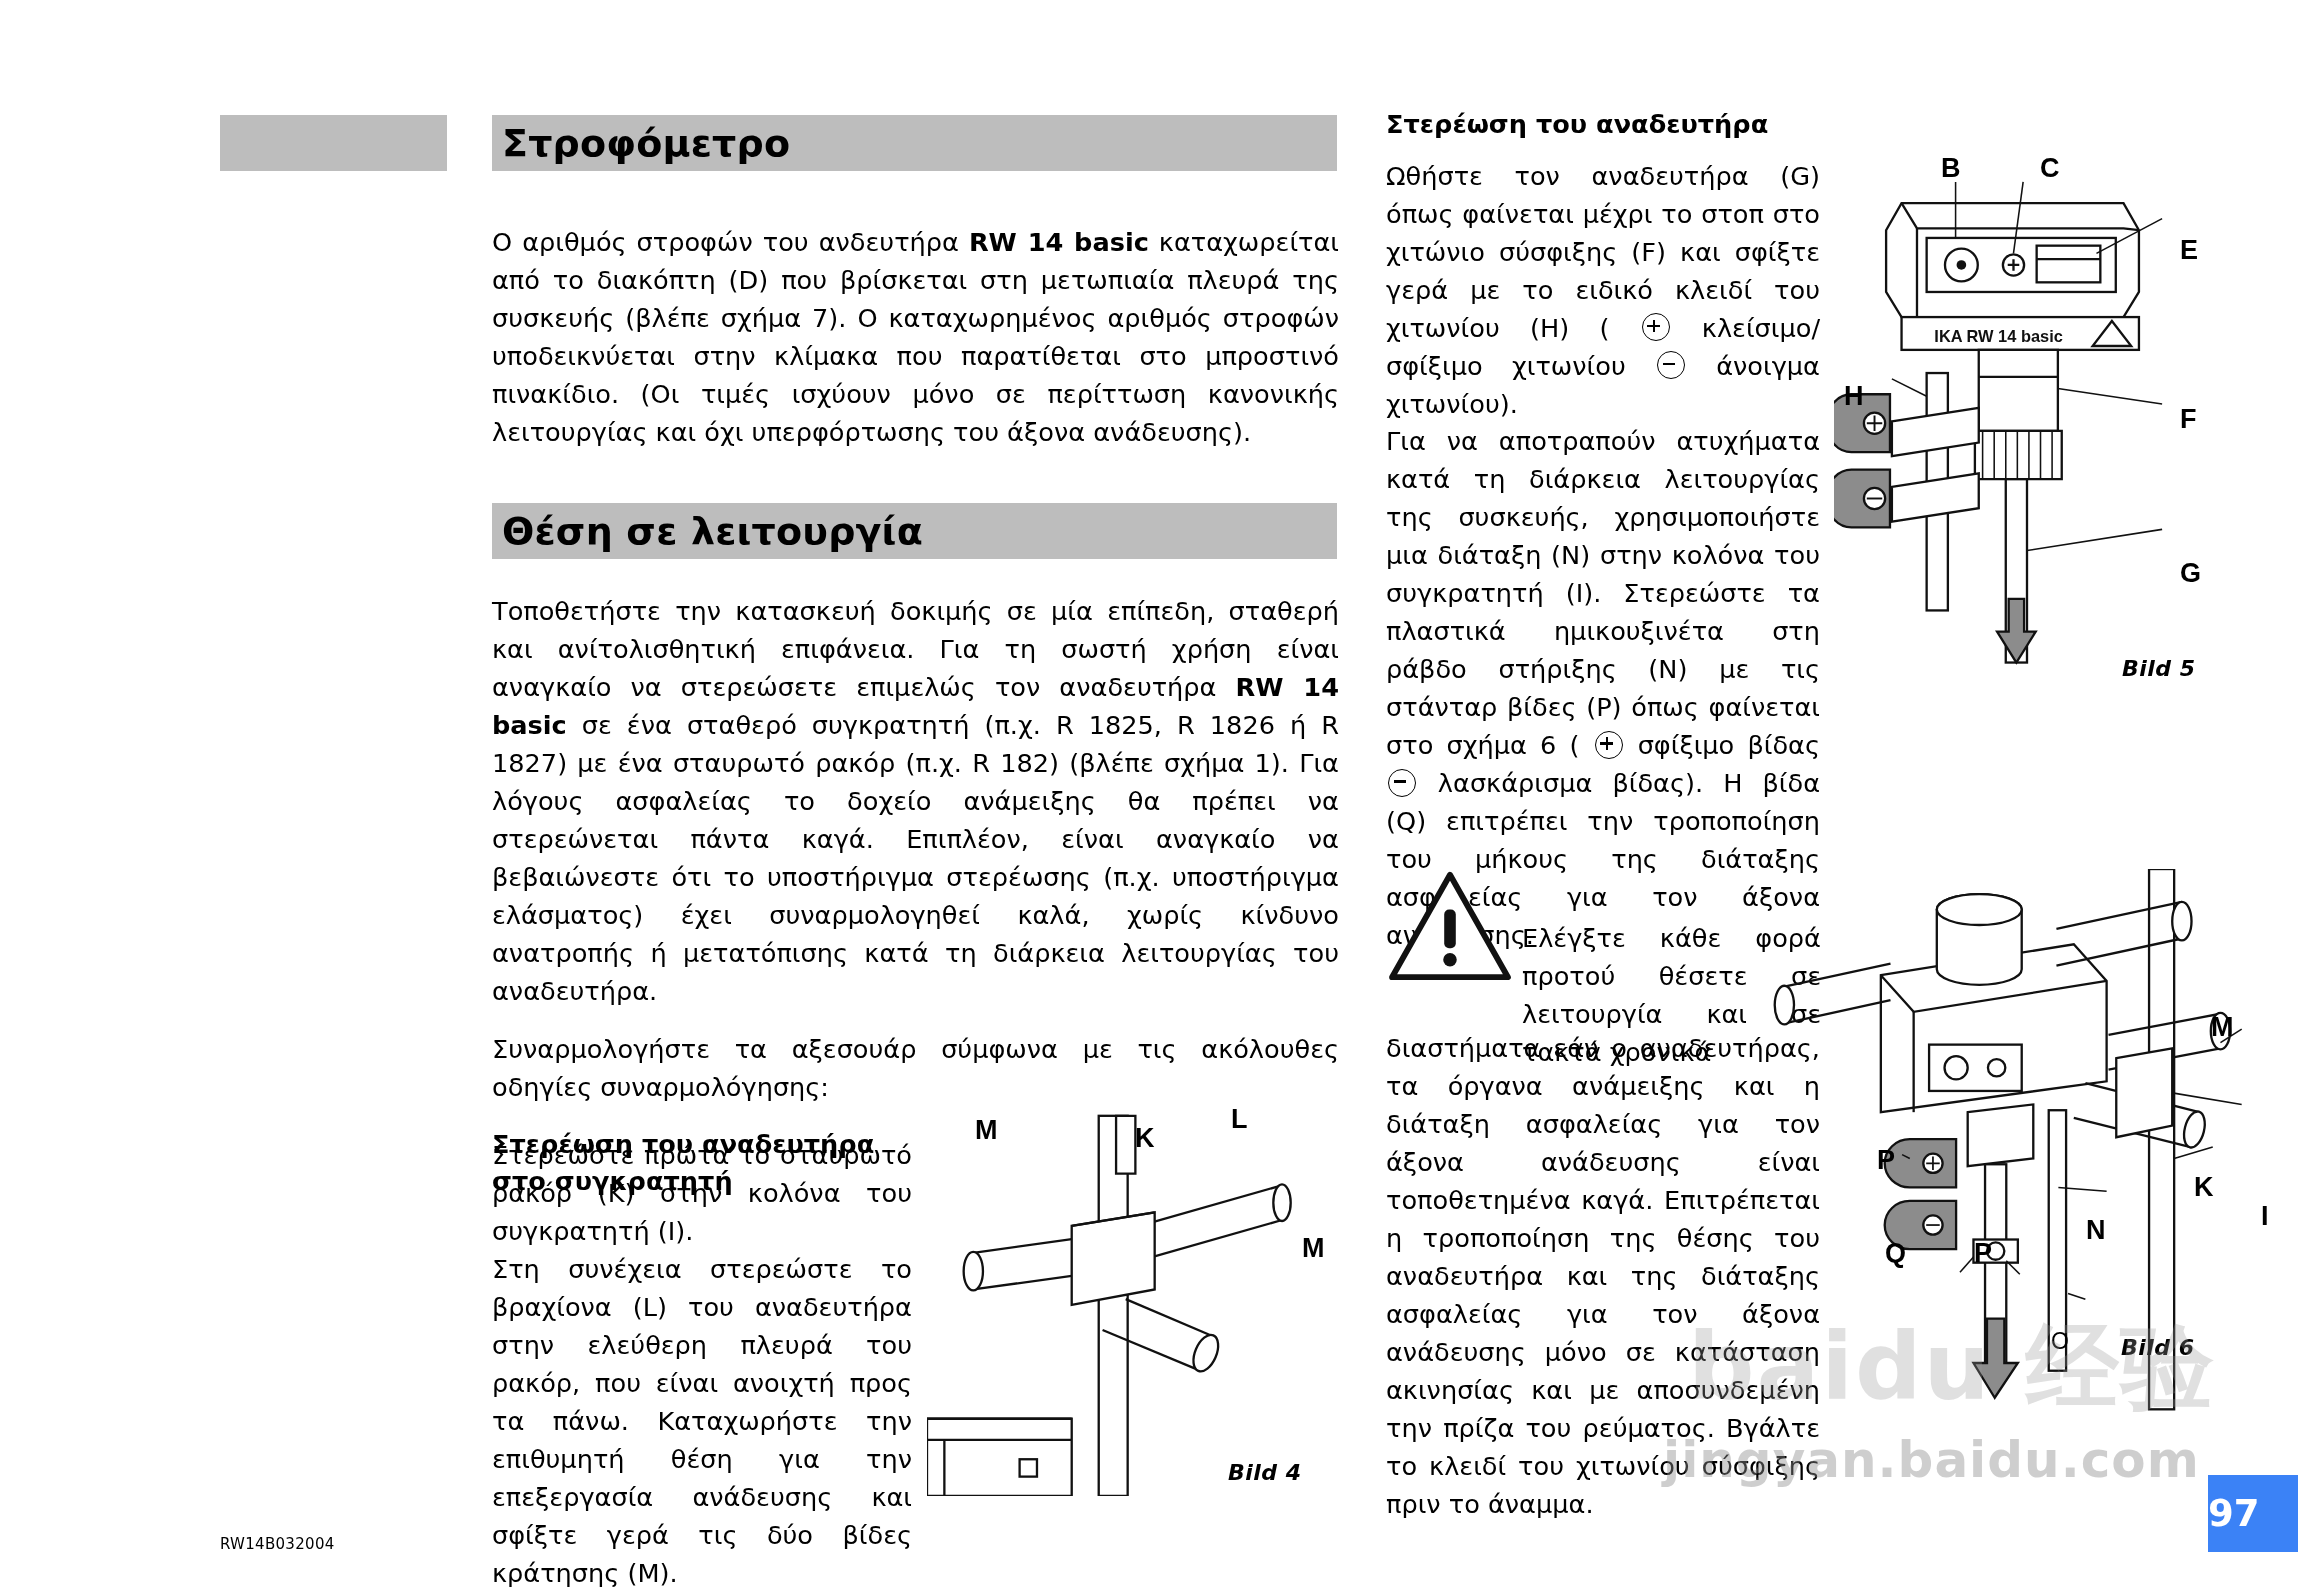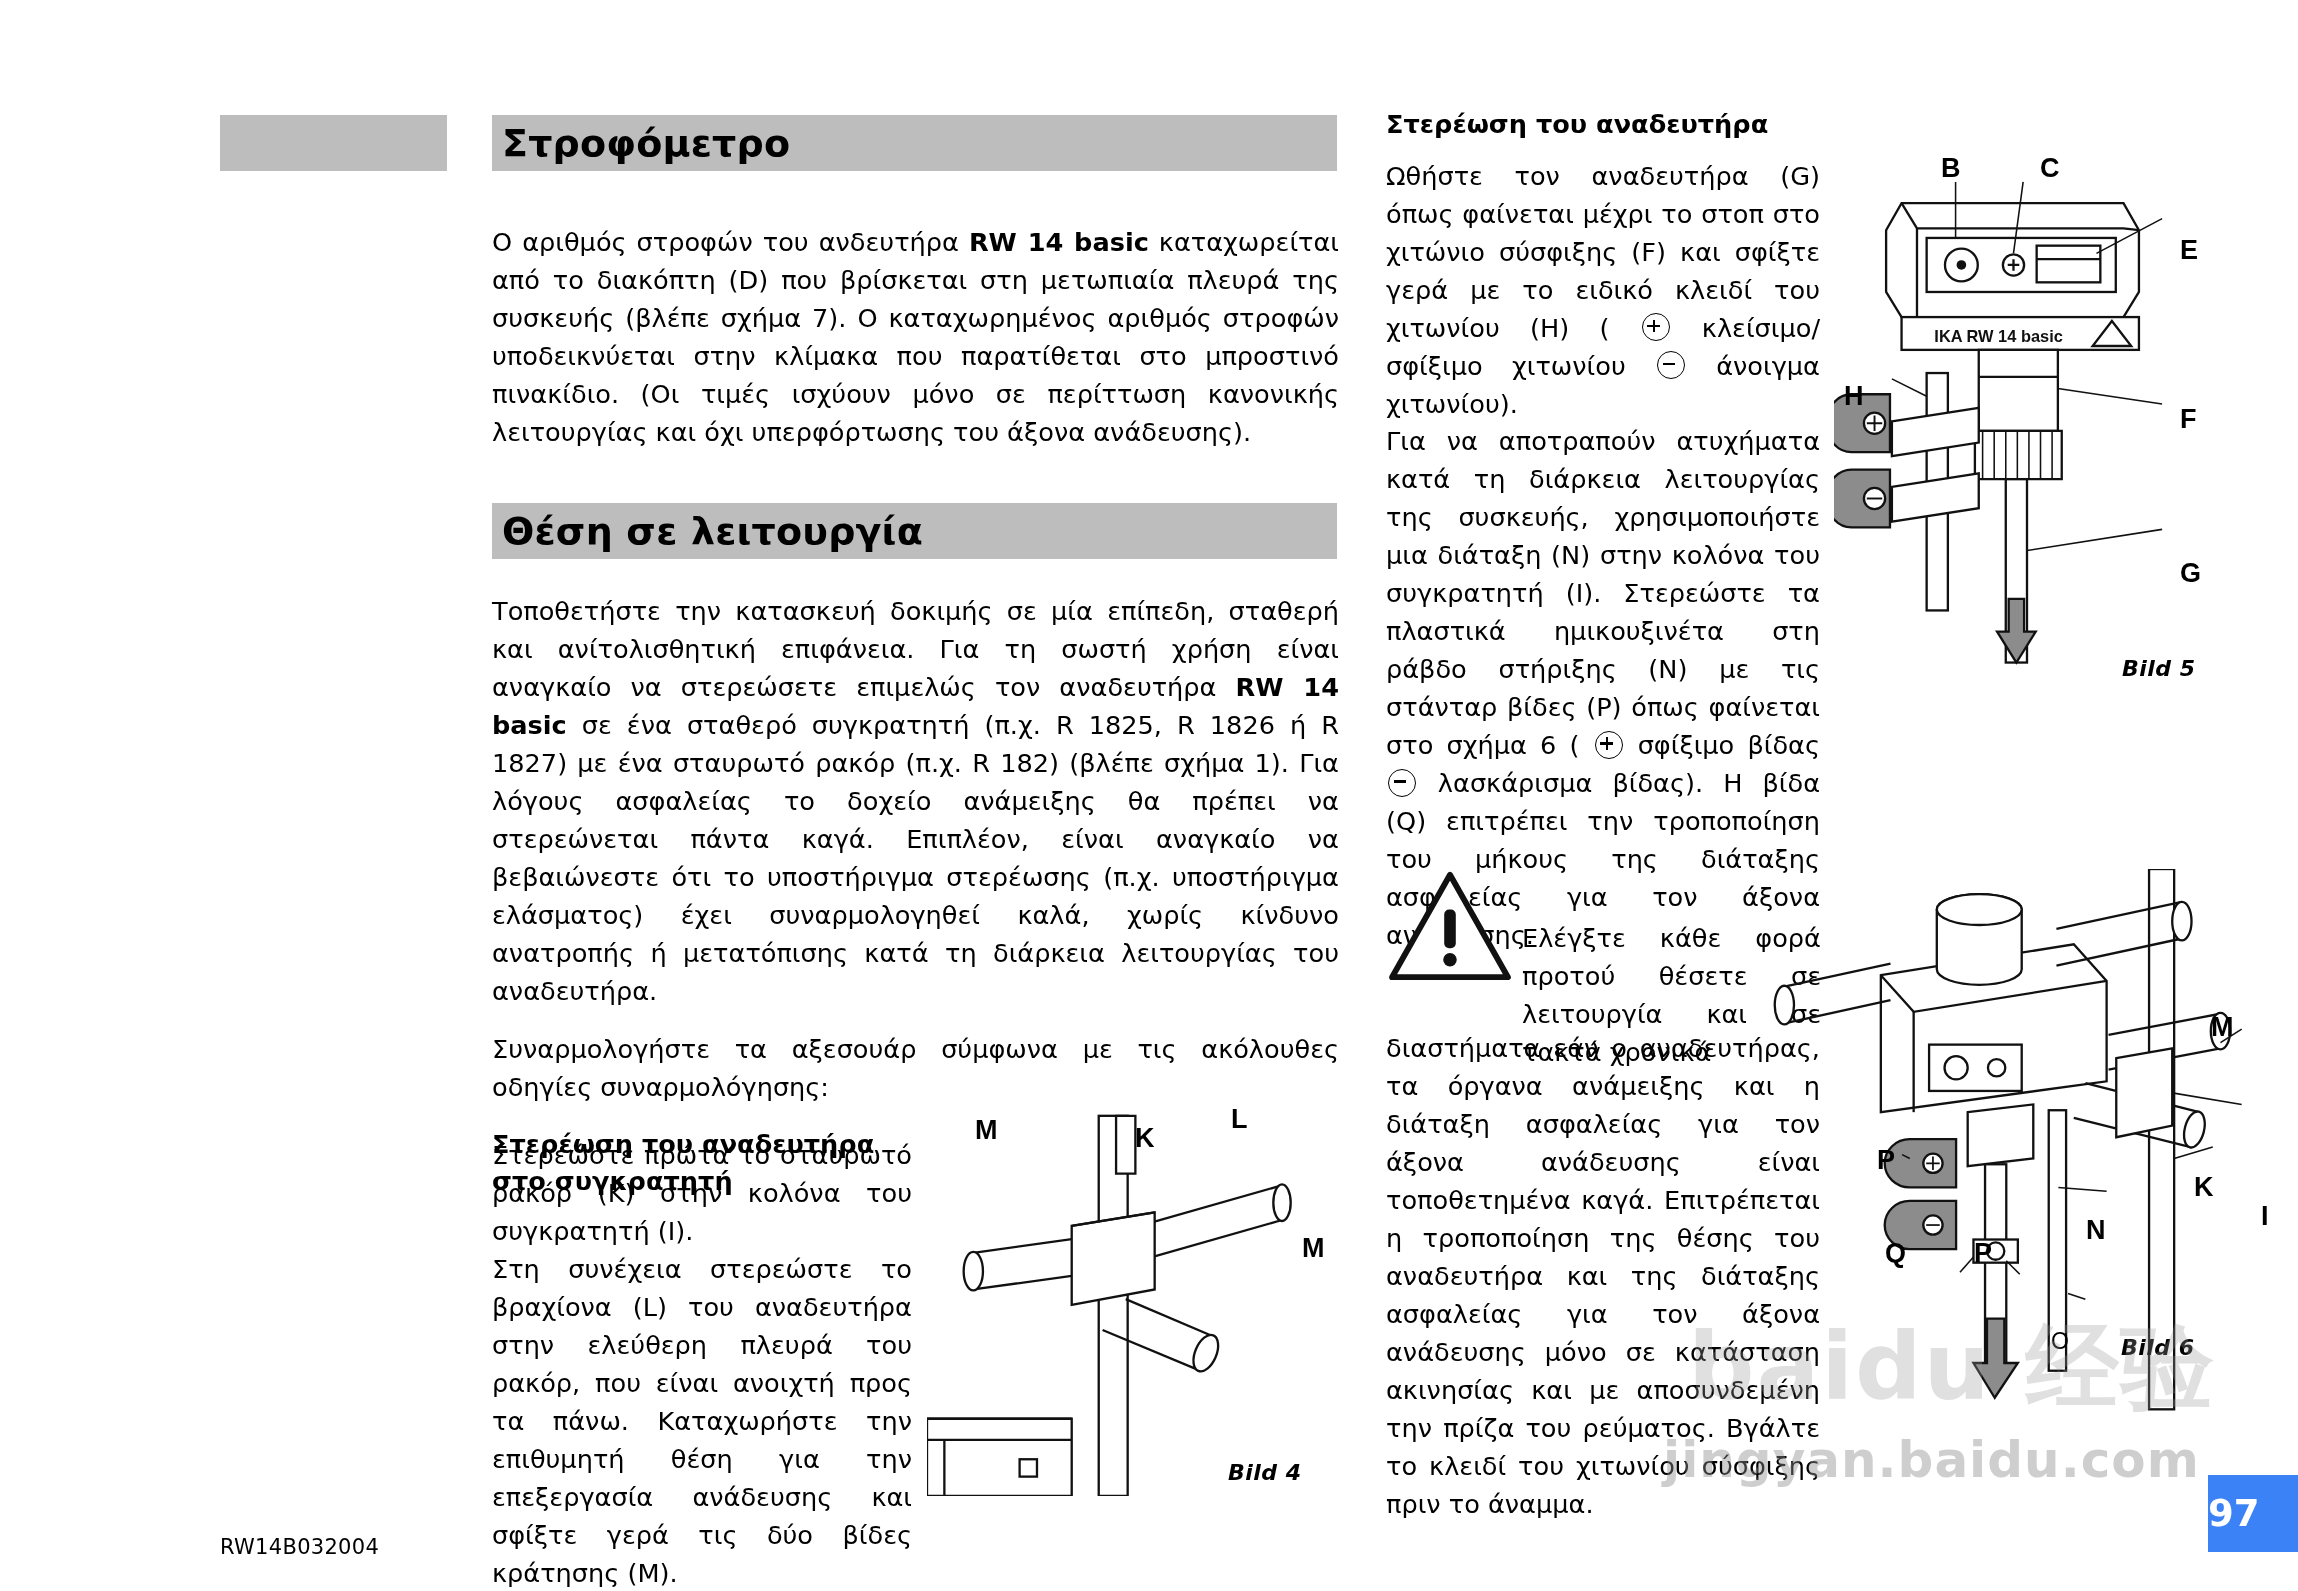--- a/index.html
+++ b/index.html
@@ -82,21 +82,21 @@
     font-weight:bold;
     font-family:"Liberation Sans",sans-serif;
   }
 
   
   .warn{position:absolute;}
 
   
   .footcode{
     position:absolute;
-    font-size:21px;
+    font-size:15px;
     letter-spacing:0.3px;
   }
   .pagebox{
     position:absolute;
     background:#3b82f6;
     color:#fff;
     font-size:37px;
     font-weight:bold;
     display:flex;align-items:center;margin-left:18px;
   }

